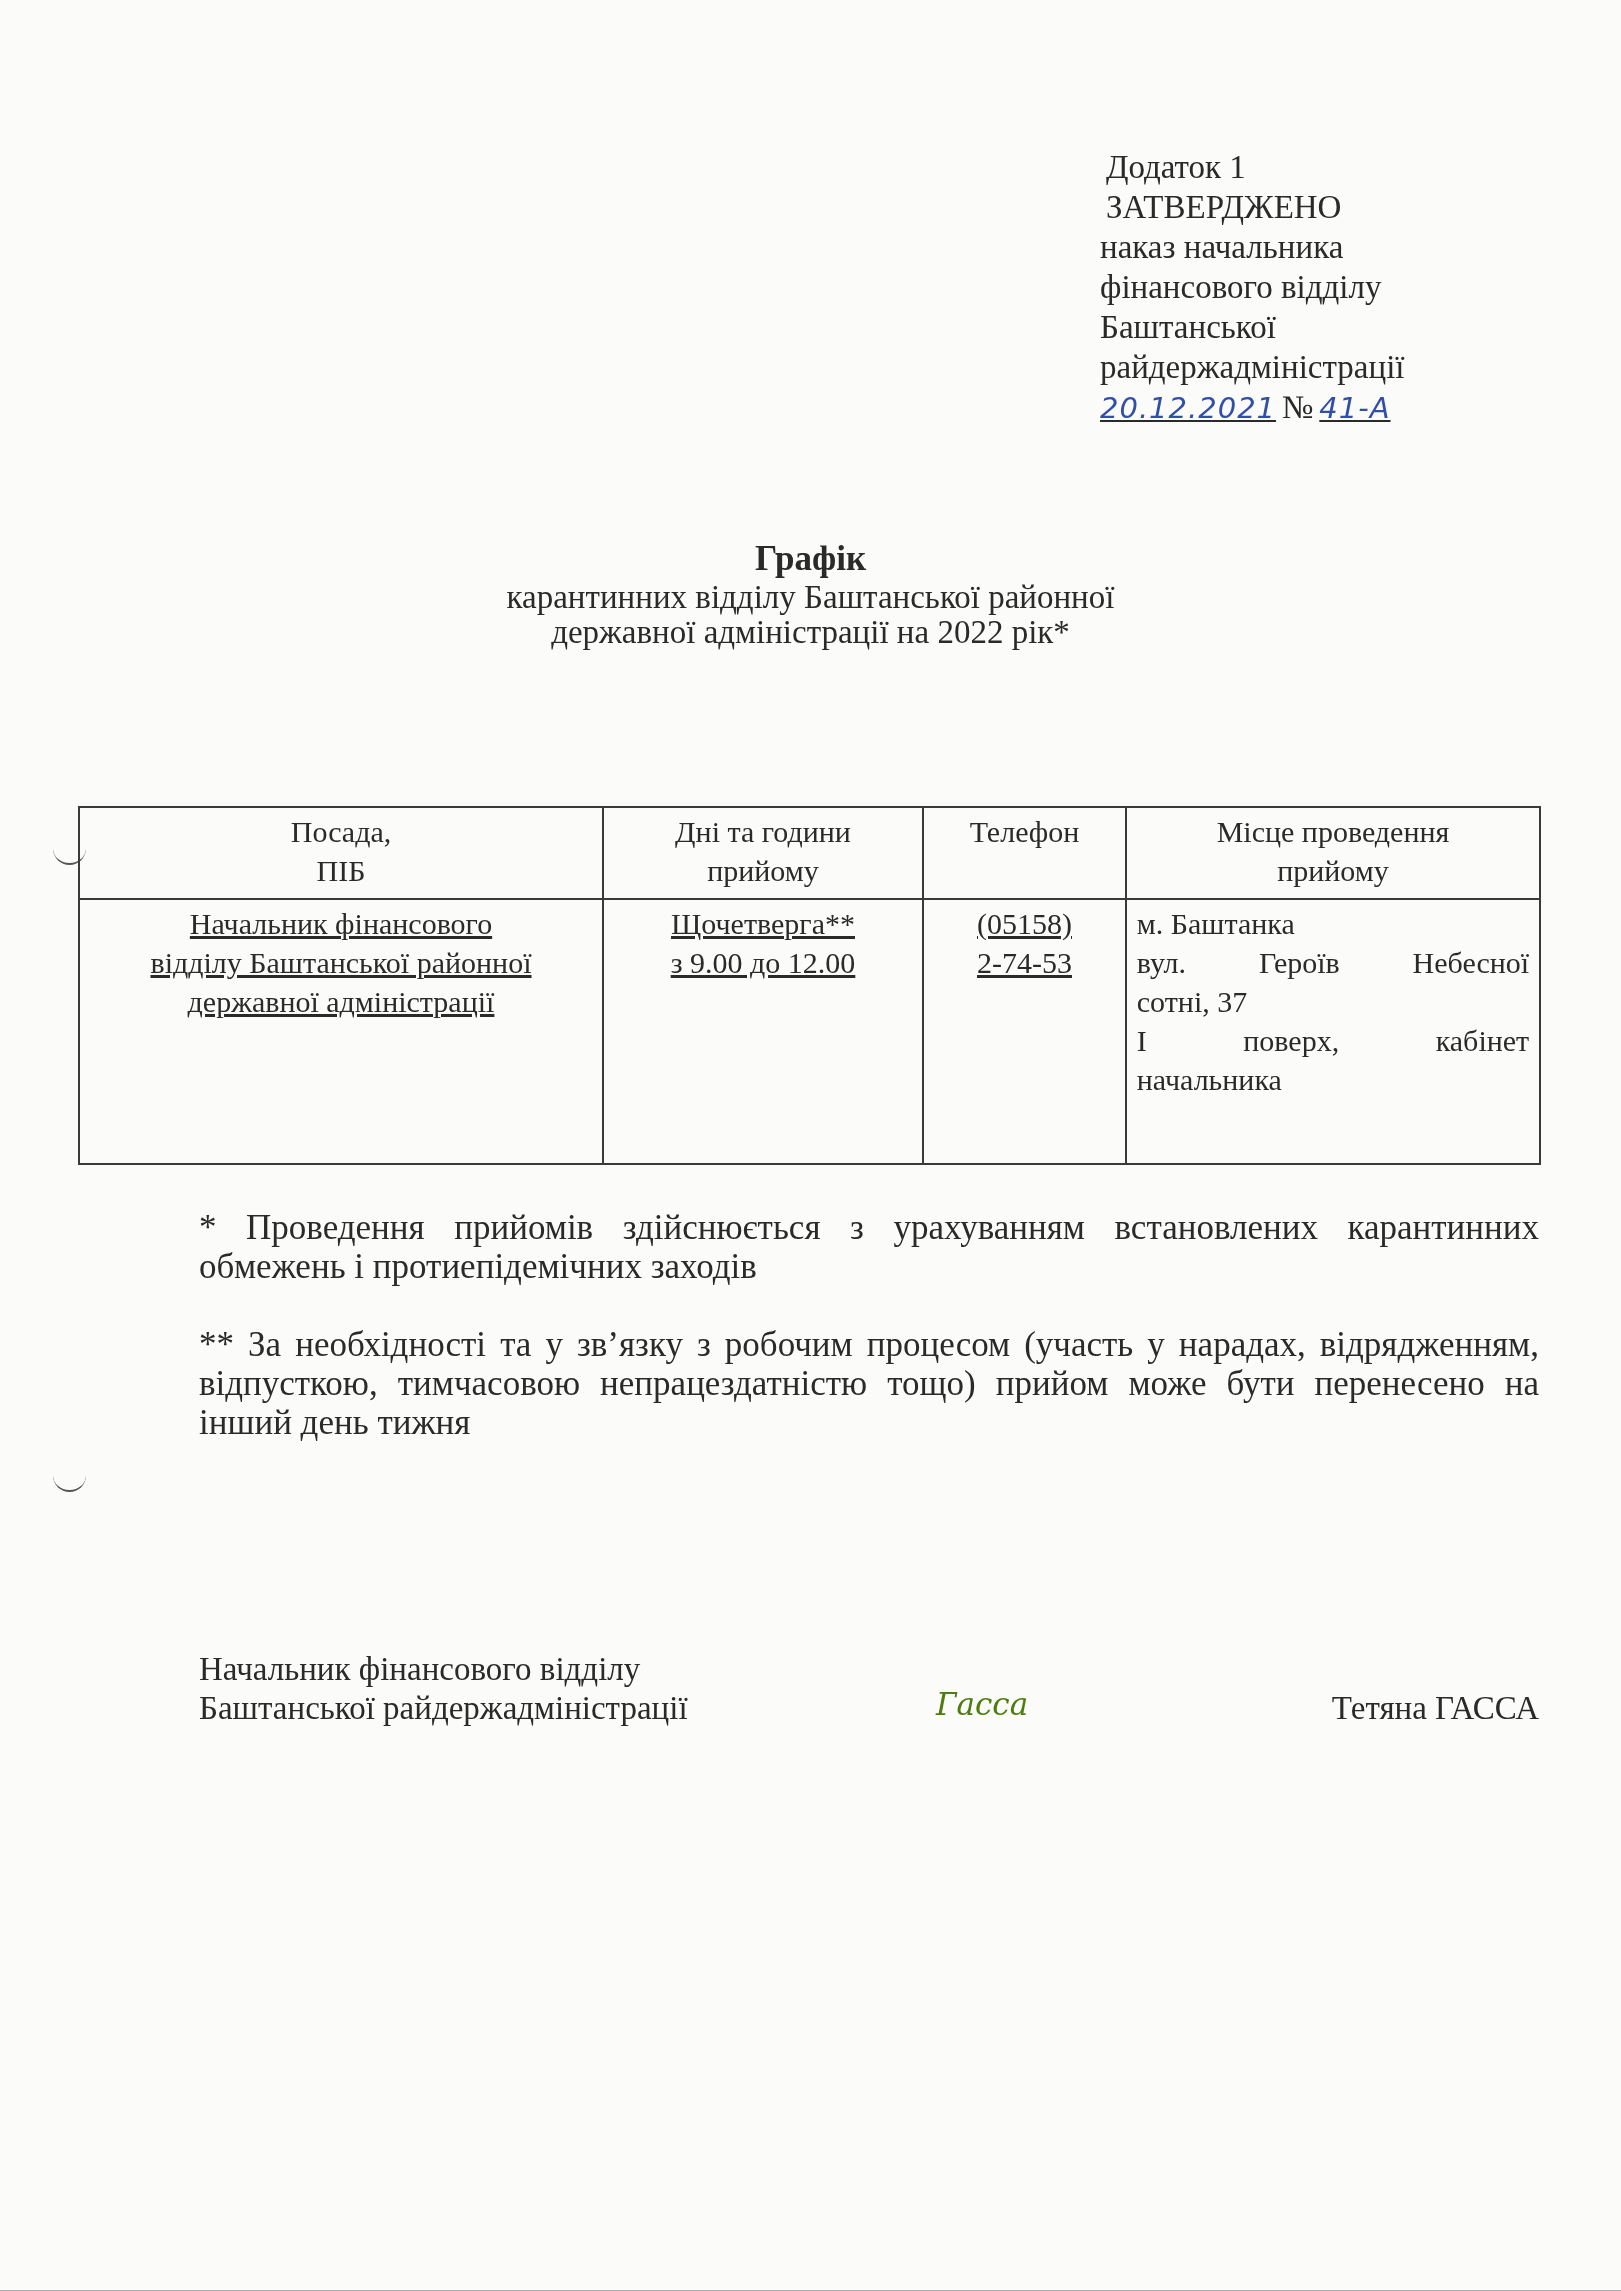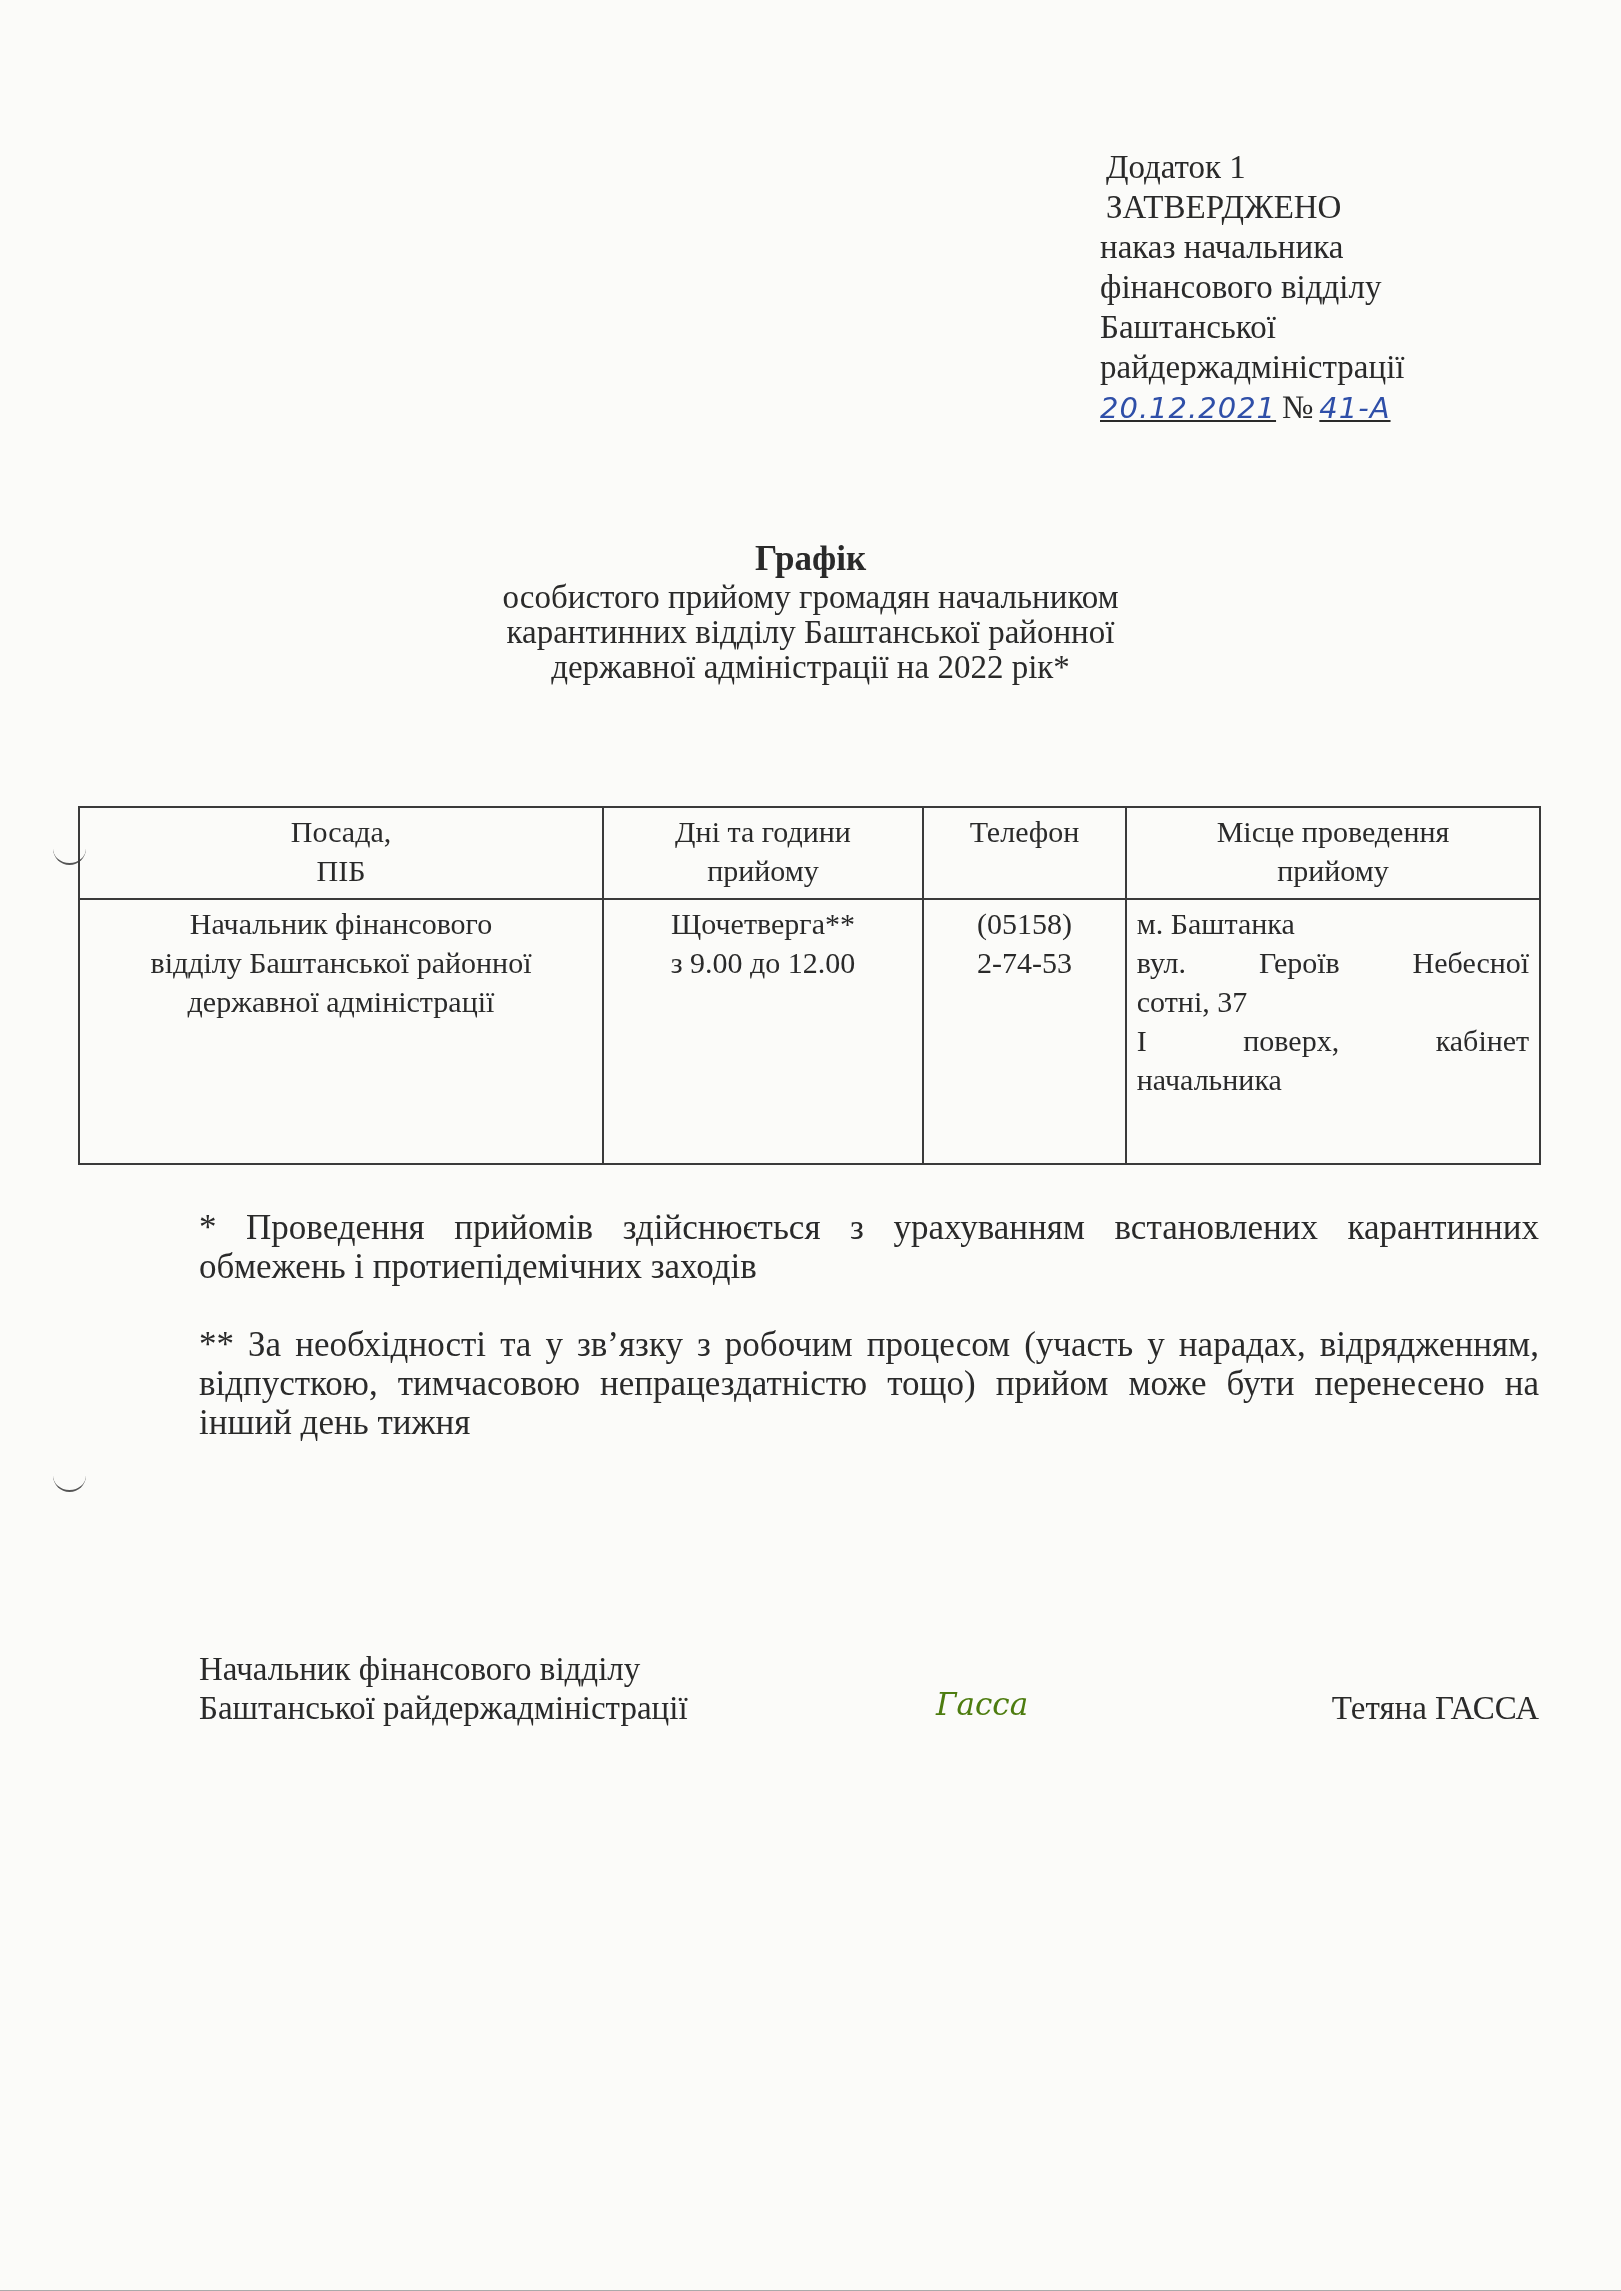--- a/index.html
+++ b/index.html
@@ -19,21 +19,21 @@
     .title-block .t { font-weight: bold; font-size: 35px; margin-bottom: 3.9px; }
     table.sched {
       position: absolute; left: 78px; top: 806px; width: 1460px;
       border-collapse: collapse; table-layout: fixed; font-size: 30px; line-height: 39px;
     }
     table.sched td, table.sched th {
       border: 2px solid #3a3a3a; vertical-align: top; font-weight: normal; padding: 3.9px 9.8px 0 9.8px;
     }
     table.sched th { height: 86px; text-align: center; line-height: 39px; }
     table.sched td { height: 259px; }
-    .c { text-align: center; }
+    .c { text-align: center; text-decoration: underline; }
     .just-line { text-align: justify; text-align-last: justify; }
     .notes { left: 199px; width: 1340px; top: 1208px; font-size: 35px; line-height: 39px; }
     .notes p { margin: 0 0 39px 0; text-align: justify; }
     .sign { left: 199px; top: 1650px; font-size: 33px; line-height: 39px; width: 1340px; }
     .sign .name { position: absolute; right: 0; top: 39px; }
     .signature { position: absolute; left: 737px; top: 35px; font-family: "DejaVu Serif", serif; font-style: italic; color: #4d7c0f; font-size: 31px; }
     .punch { position: absolute; width: 33px; height: 19.6px; border-bottom: 2.9px solid #555; border-radius: 0 0 19.6px 19.6px; left: 53px; }
     .bottom-line { position: absolute; left: 0; width: 1621px; top: 2290px; border-top: 1px solid #aaa; }
   </style>
 </head>
@@ -49,21 +49,20 @@
   <div>фінансового відділу</div>
   <div>Баштанської</div>
   <div>райдержадміністрації</div>
   <div>
     <span class="hand">20.12.2021</span><span class="numsign">№</span><span class="hand">41-А</span>
   </div>
 </div>
 
 <div class="abs title-block">
   <div class="t">Графік</div>
-  <div>особистого прийому громадян начальником</div>
   <div>карантинних відділу Баштанської районної</div>
   <div>державної адміністрації на 2022 рік*</div>
 </div>
 
 <table class="sched">
   <colgroup>
     <col style="width:524px">
       <col style="width:320px">
       <col style="width:203px">
       <col style="width:414px">

